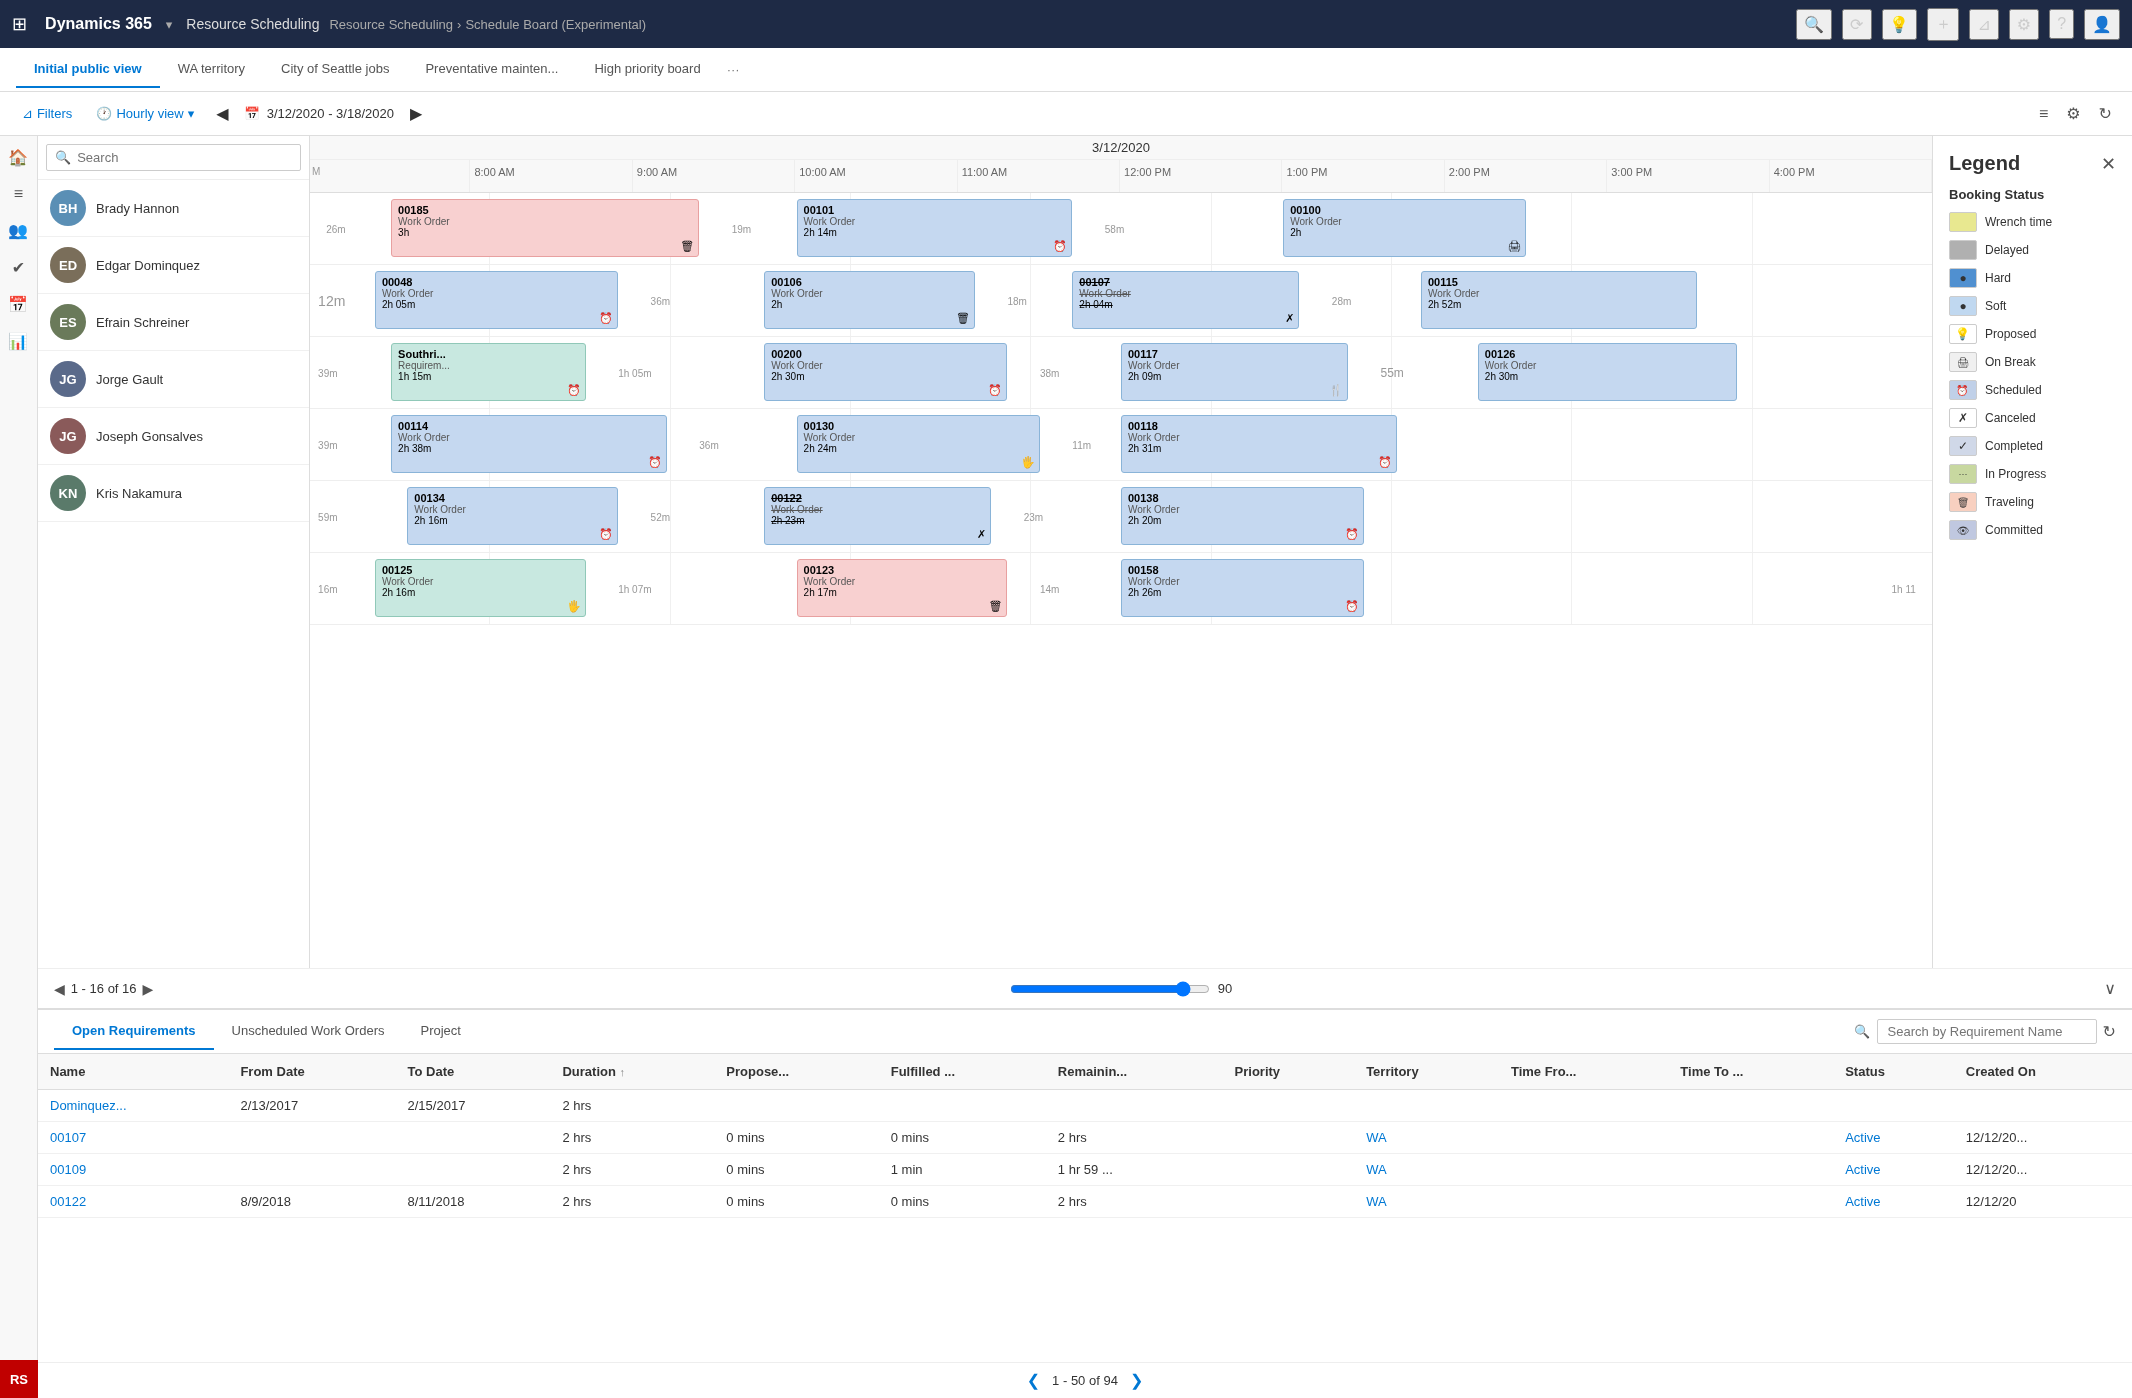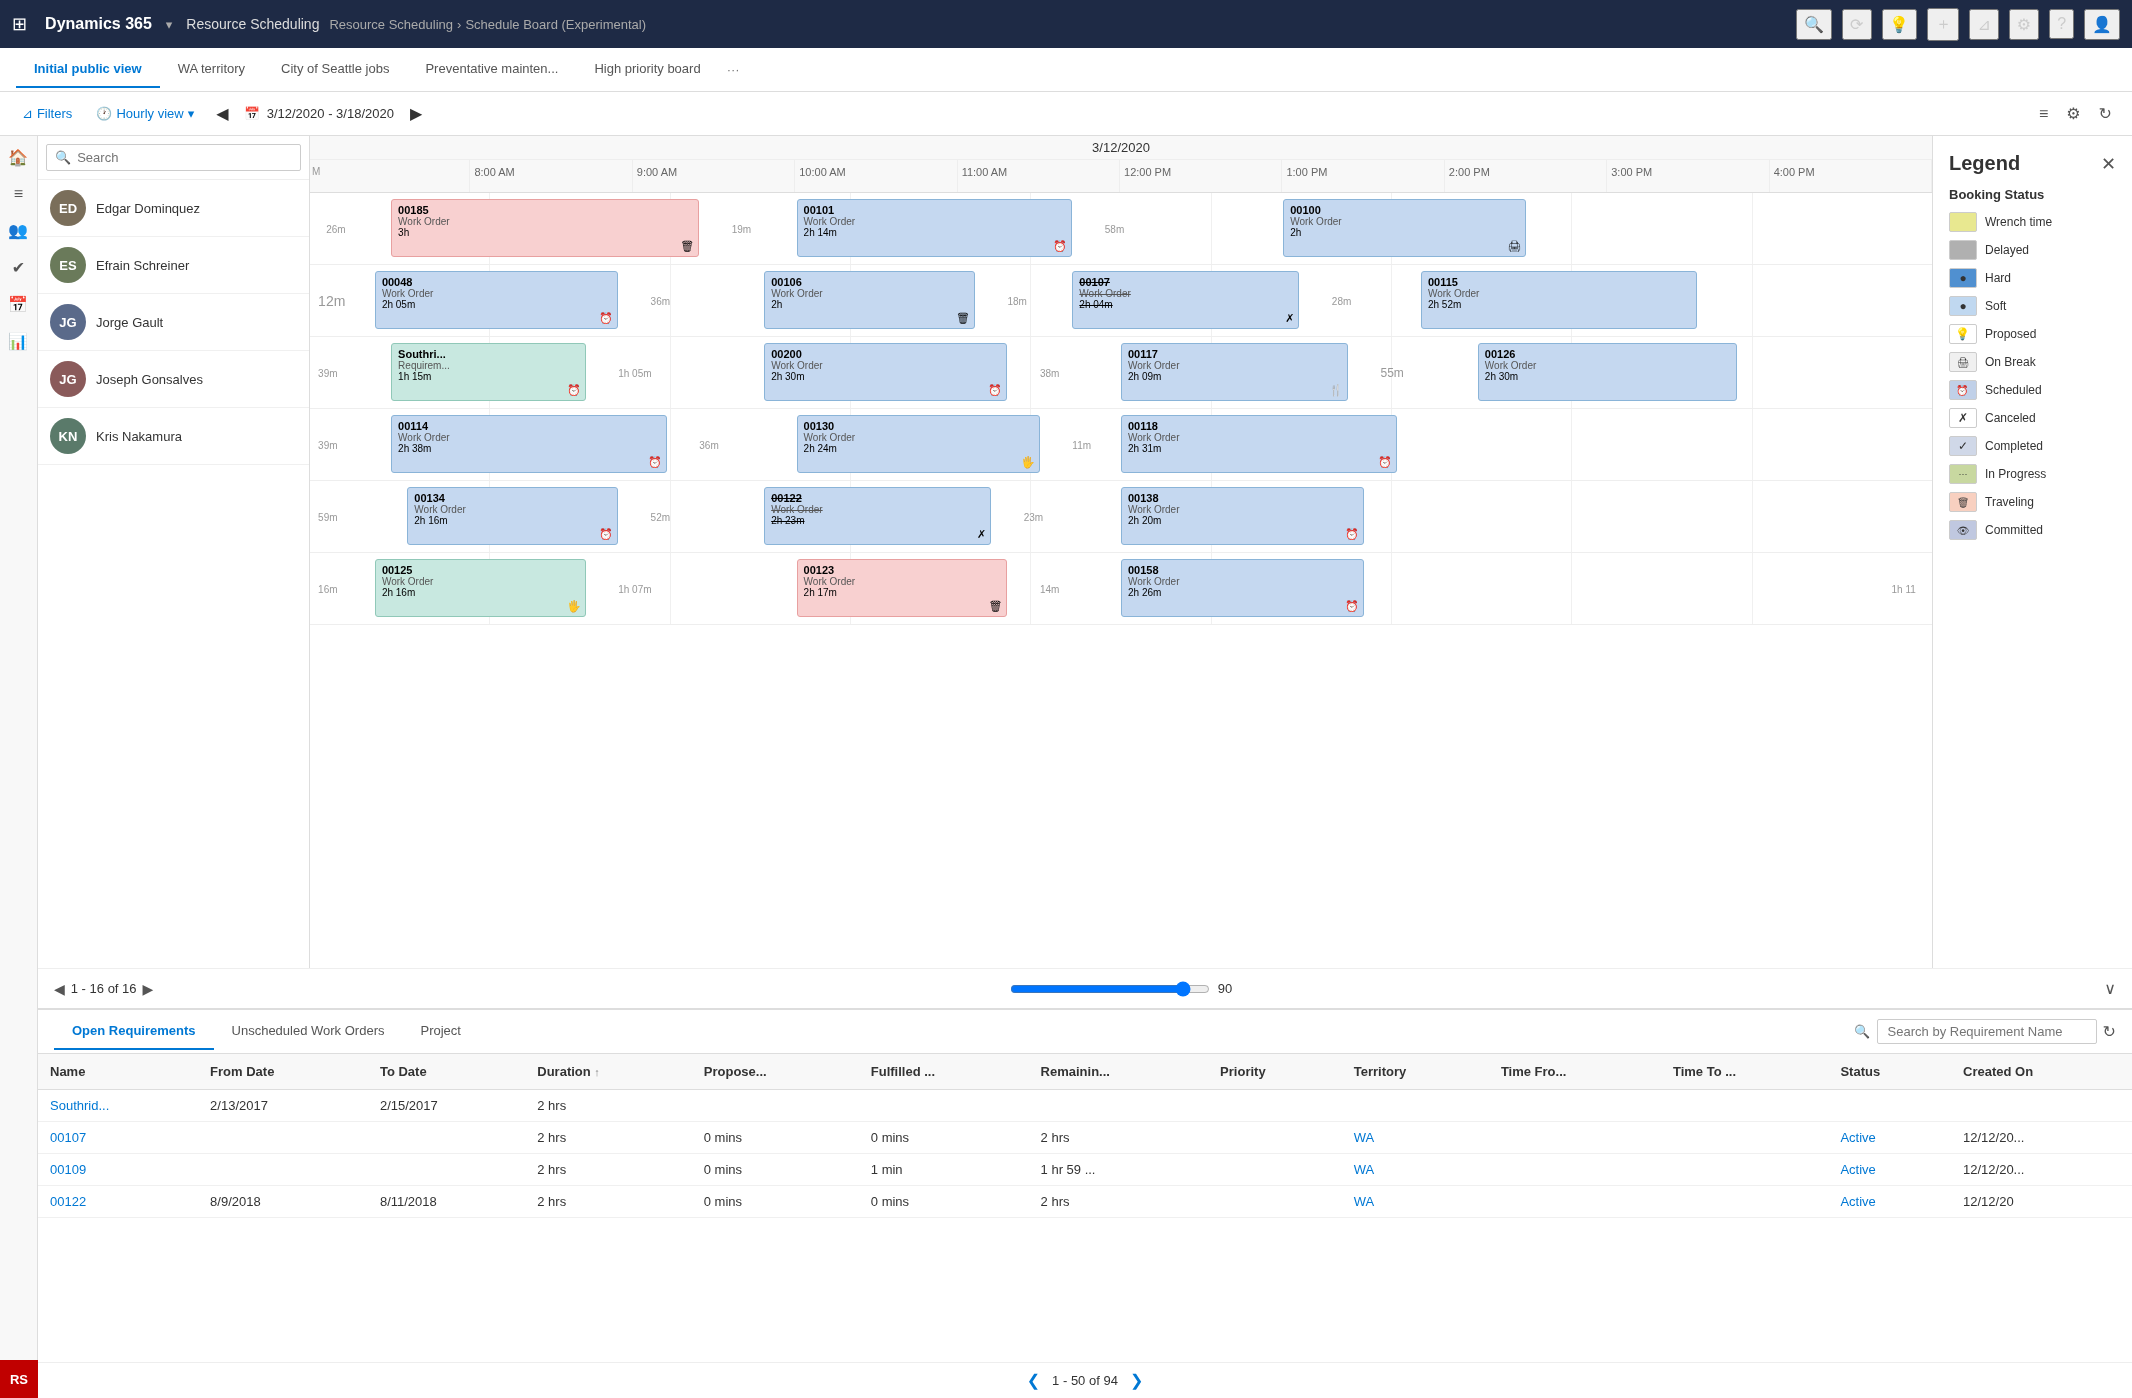--- a/index.html
+++ b/index.html
@@ -415,20 +415,24 @@
 
       <div class="resource-list">
         <div class="resource-search">
           <div class="search-box">
             <span class="search-icon">🔍</span>
             <input type="text" placeholder="Search" style="">
           </div>
         </div>
 
         <div class="resource-item">
+          <div class="avatar" style="background:#5a8fb5;">BH</div>
+          <span class="resource-name">Brady Hannon</span>
+        </div>
+        <div class="resource-item">
           <div class="avatar" style="background:#7a6e5a;">ED</div>
           <span class="resource-name">Edgar Dominquez</span>
         </div>
         <div class="resource-item">
           <div class="avatar" style="background:#6a7a5a;">ES</div>
           <span class="resource-name">Efrain Schreiner</span>
         </div>
         <div class="resource-item">
           <div class="avatar" style="background:#5a6a8a;">JG</div>
           <span class="resource-name">Jorge Gault</span>
@@ -790,21 +794,21 @@
               <th><span>Priority</span></th>
               <th><span>Territory</span></th>
               <th><span>Time Fro...</span></th>
               <th><span>Time To ...</span></th>
               <th><span>Status</span></th>
               <th><span>Created On</span></th>
             </tr>
           </thead>
           <tbody>
             <tr class="table-row">
-              <td><a class="link-cell">Southrid...</a></td>
+              <td><a class="link-cell">Dominquez...</a></td>
               <td>2/13/2017</td>
               <td>2/15/2017</td>
               <td>2 hrs</td>
               <td></td>
               <td></td>
               <td></td>
               <td></td>
               <td></td>
               <td></td>
               <td></td>

